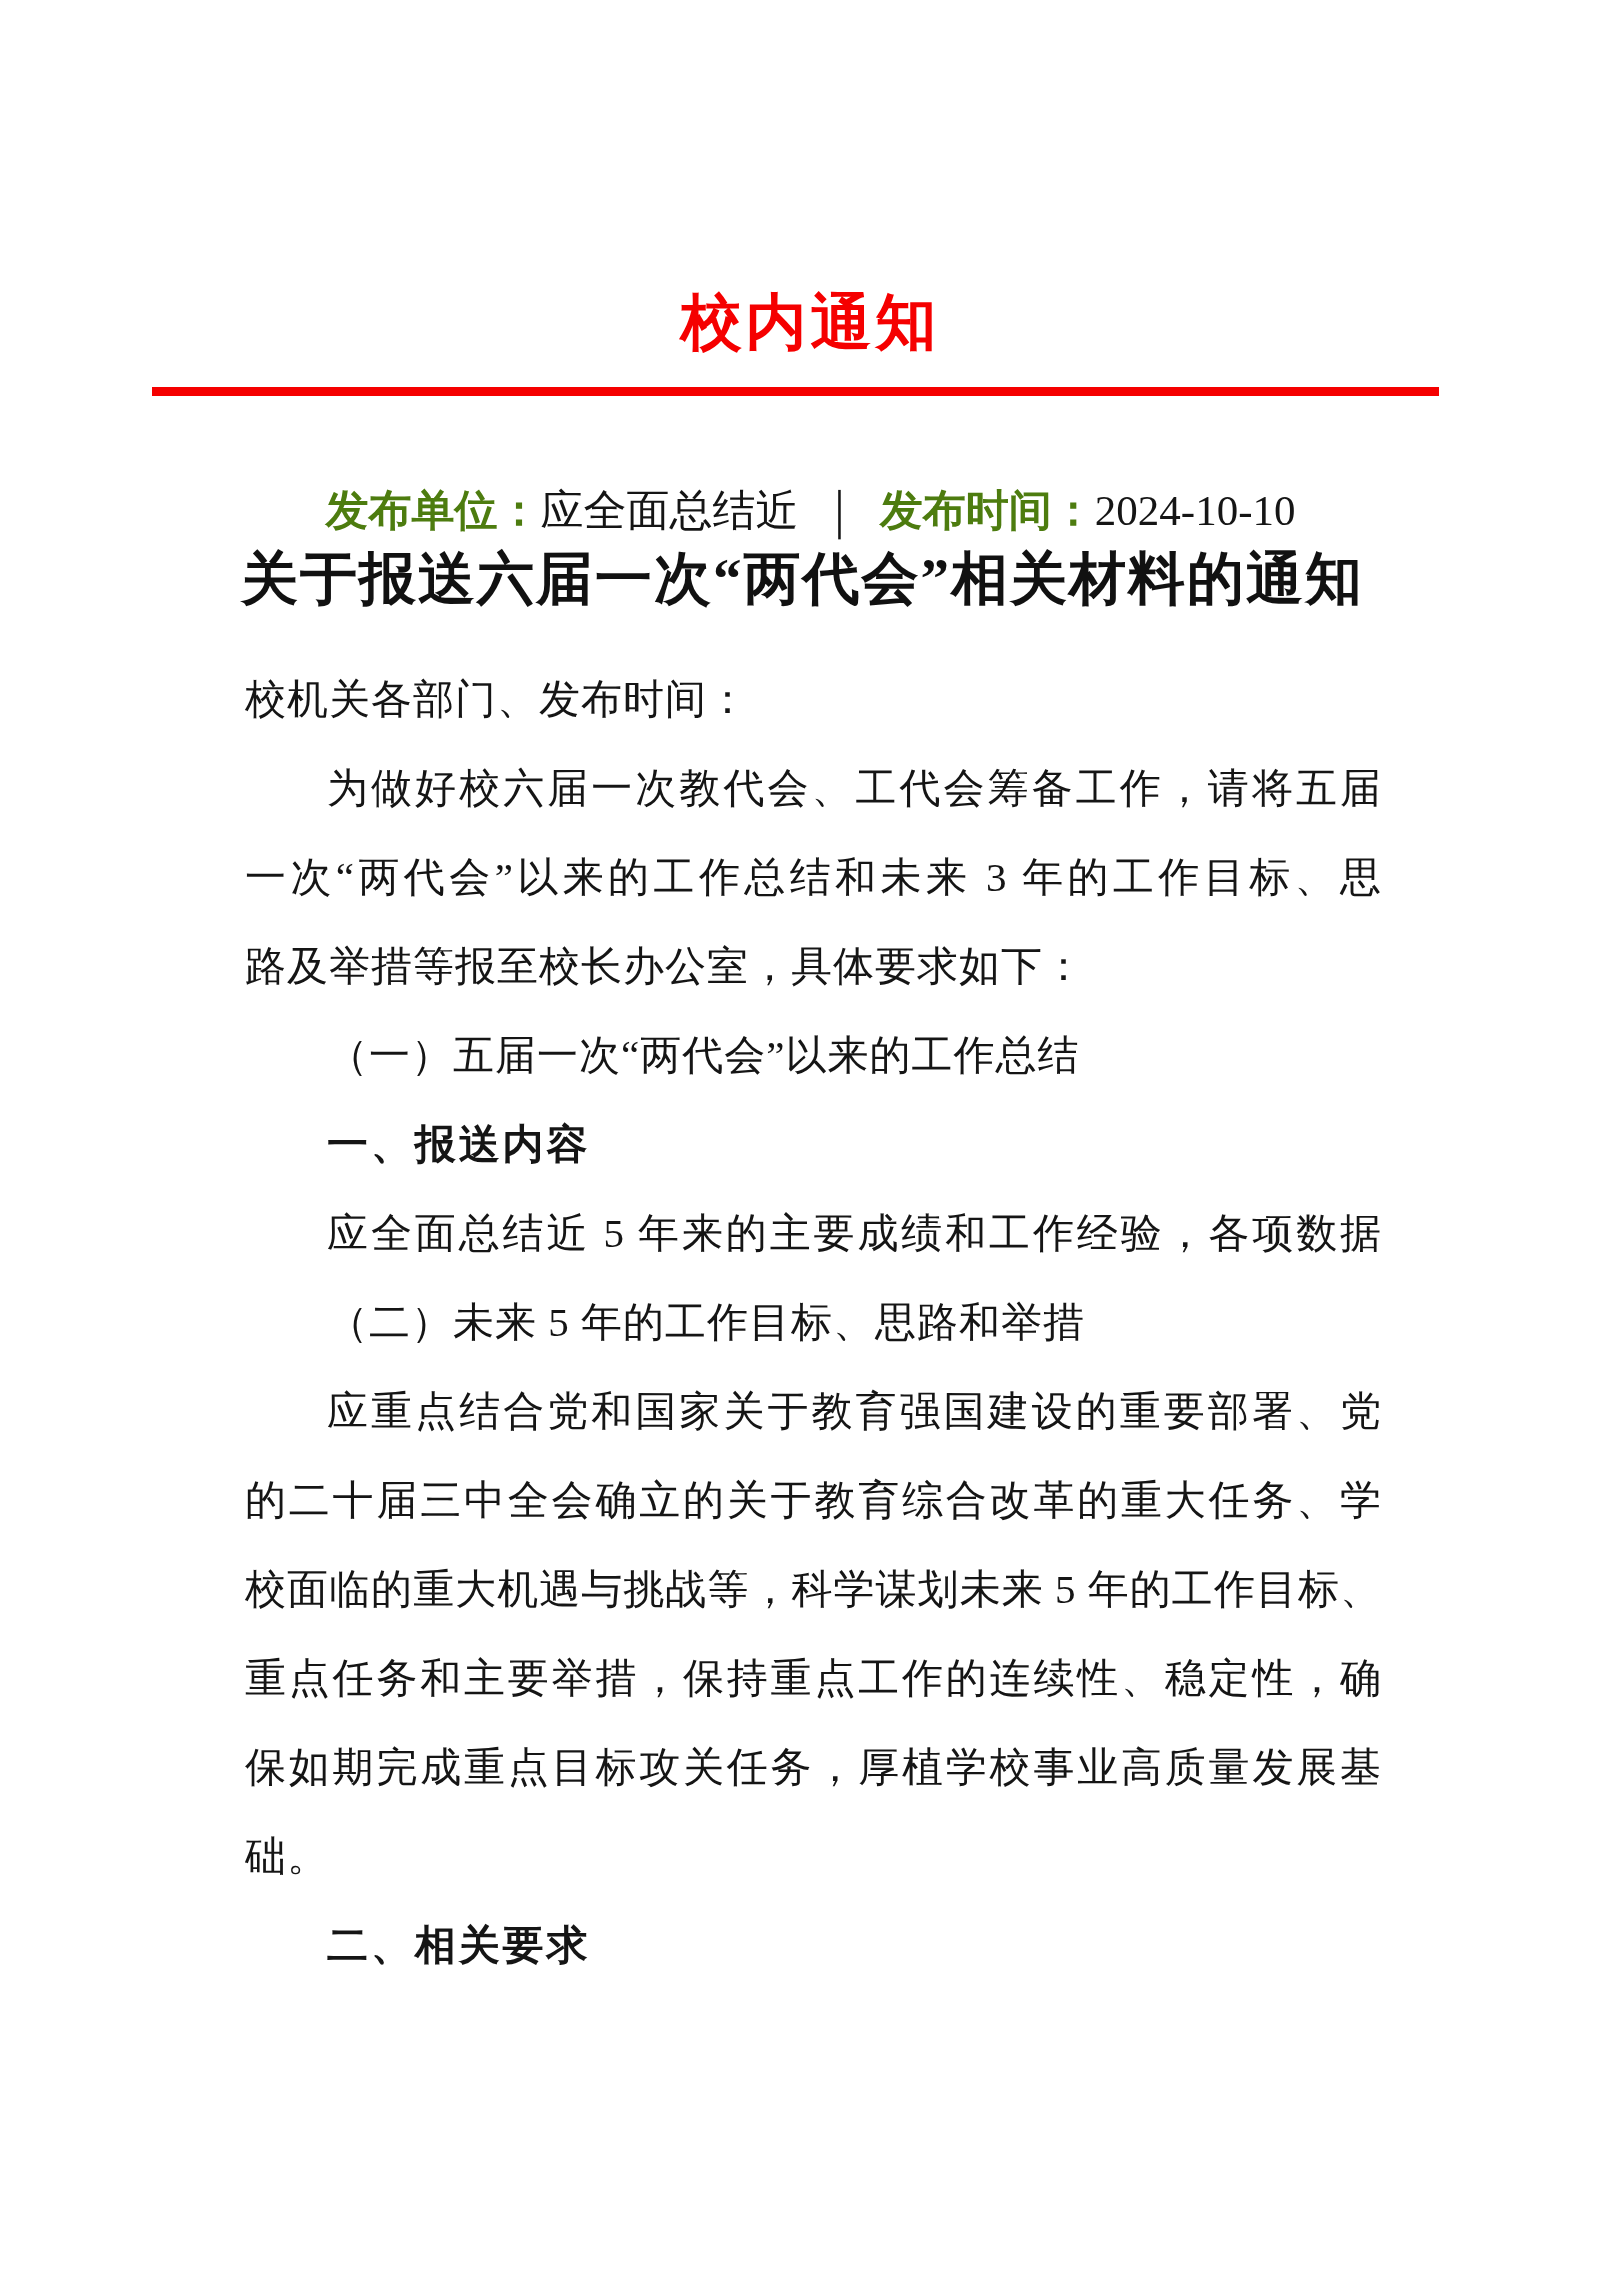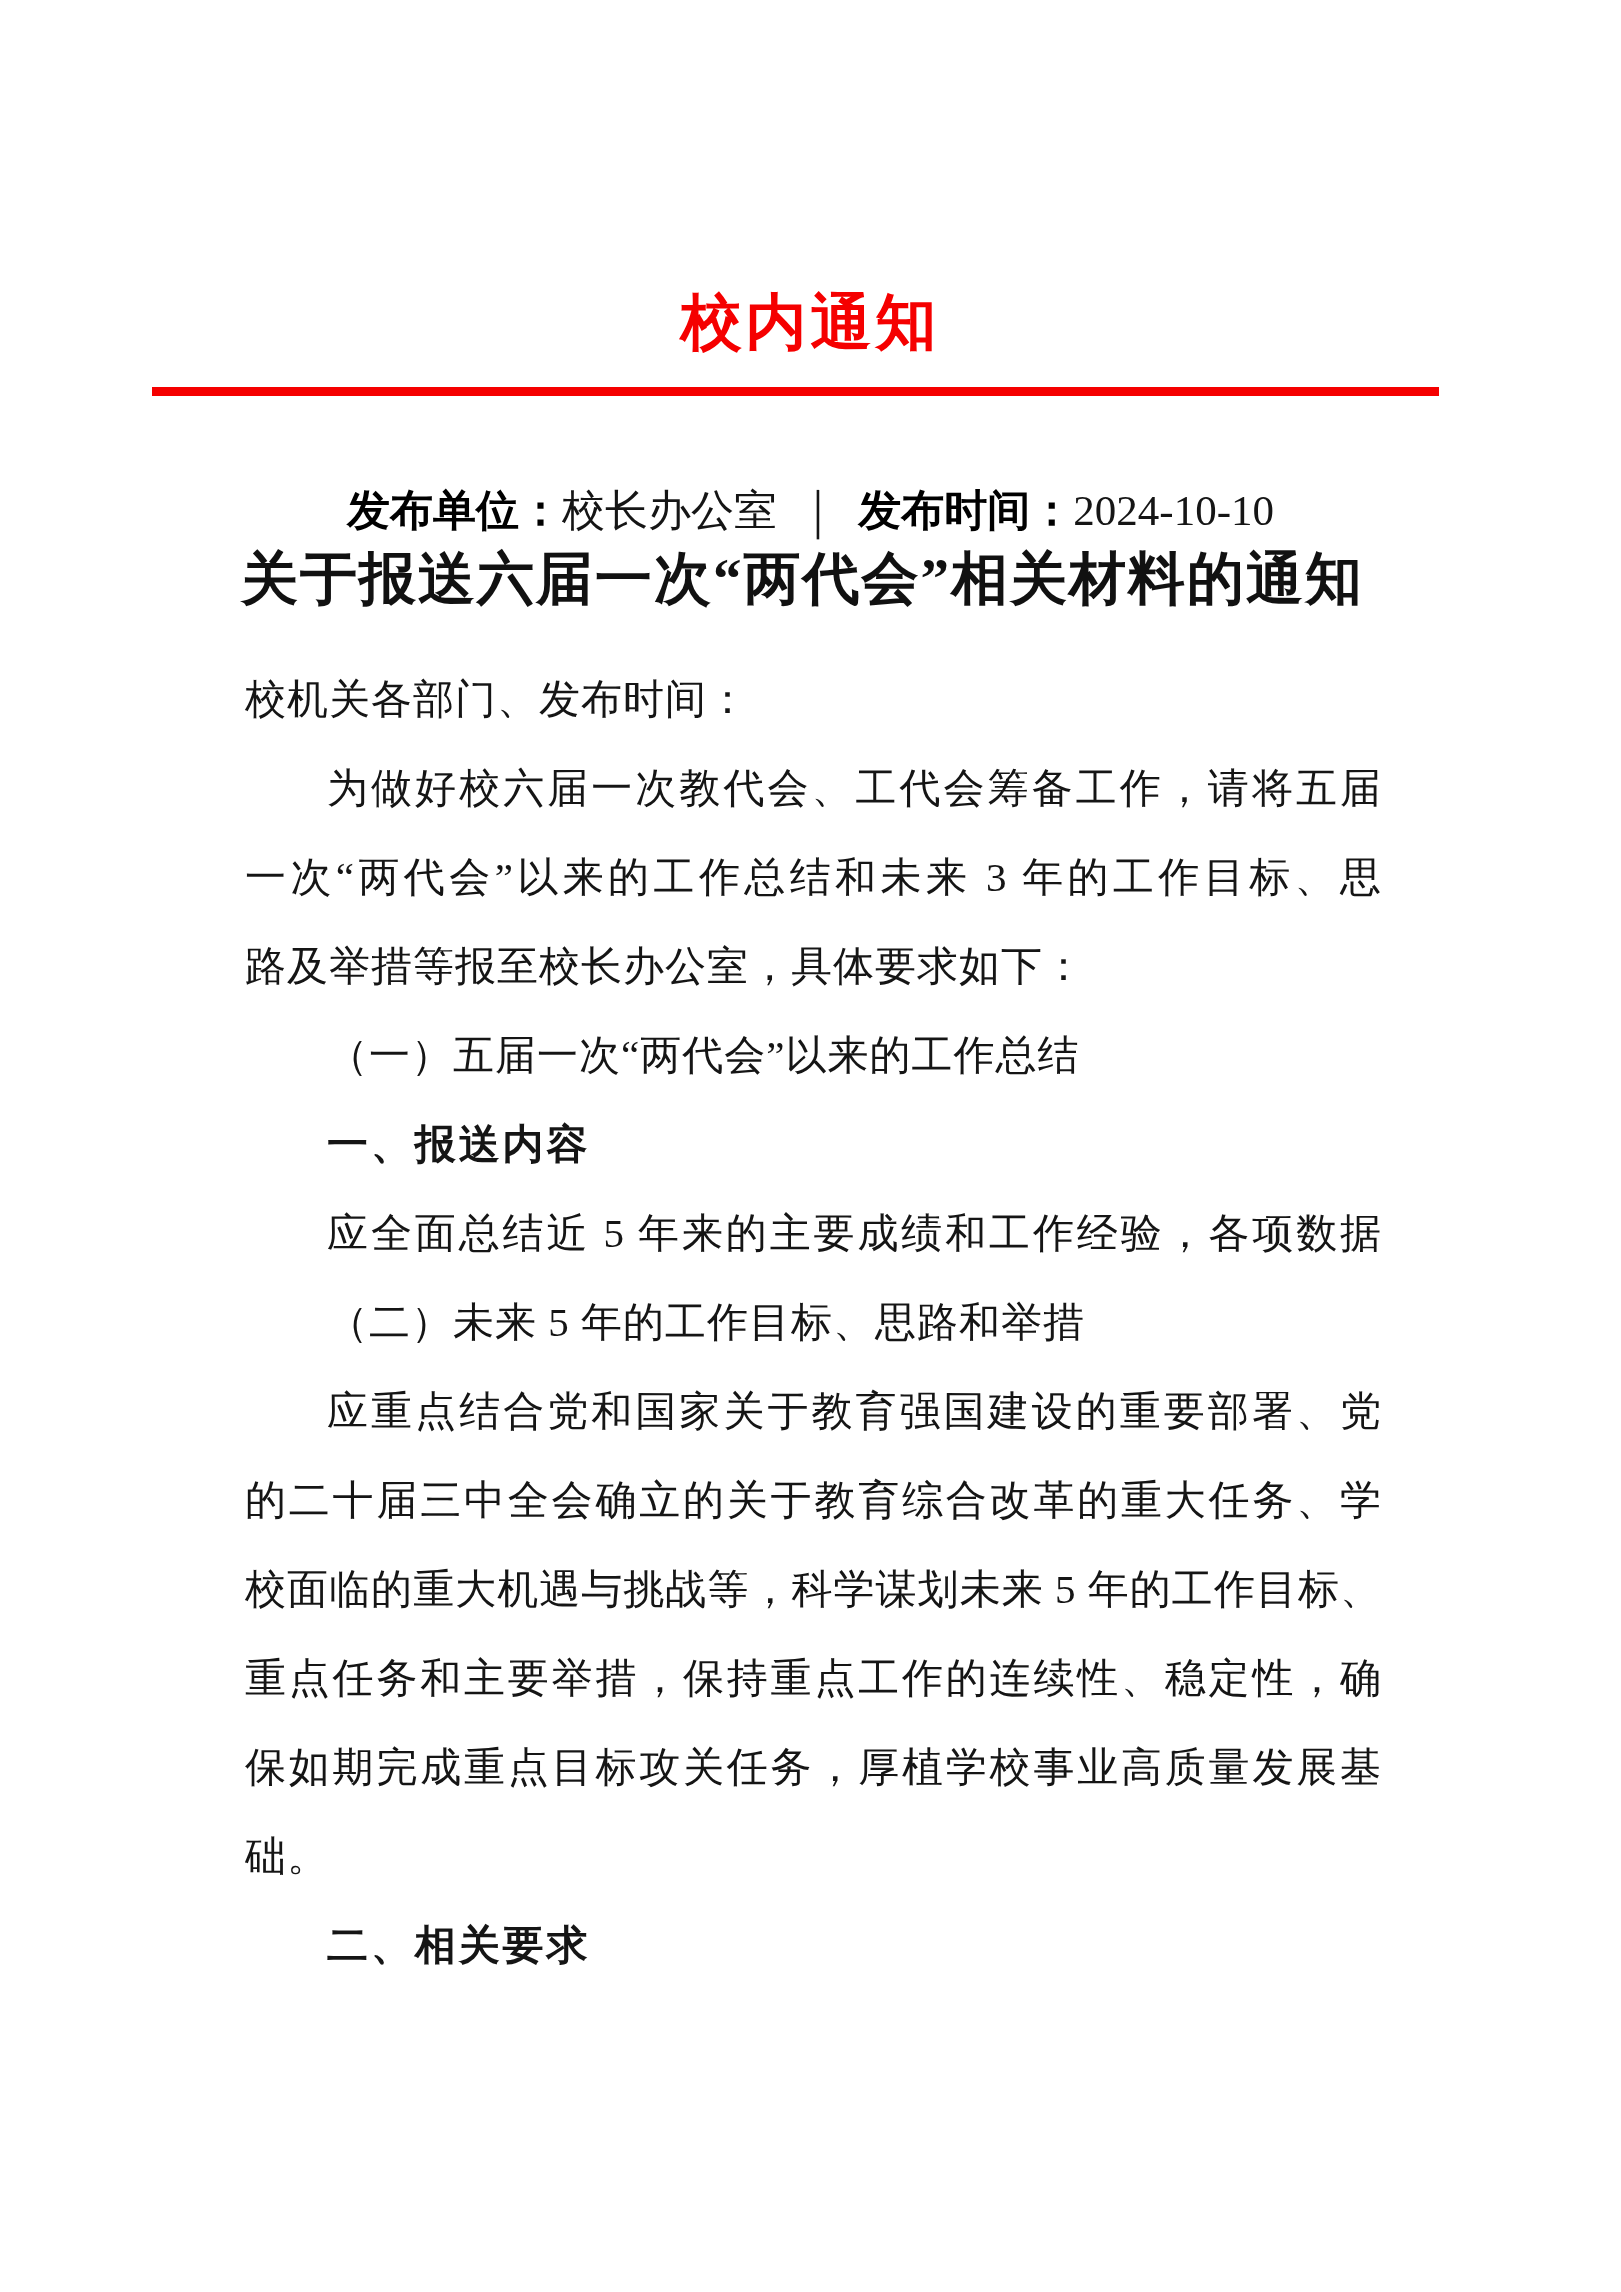--- a/index.html
+++ b/index.html
@@ -31,21 +31,21 @@
   }
   .meta {
     position: absolute;
     top: 482px; left: 0; right: 0;
     text-align: center;
     font-size: 43px;
     line-height: 57px;
     color: #151515;
   }
   .meta .label {
-    color: #000000;
+    color: #4d7c0f;
     font-weight: 700;
     margin-top: 36px;
   }
   .meta .sep {
     display: inline-block;
     margin: 0 19.6px;
     font-weight: 400;
     transform: scaleY(1.15);
   }
   .doc-title {
@@ -86,21 +86,21 @@
 </head>
 <body>
 
 <div class="page">
 
   <div class="banner">校内通知</div>
 
   <div class="rule"></div>
 
   <div class="meta">
-    <span class="label">发布单位：</span><span class="value">校长办公室</span><span class="sep">｜</span><span class="label">发布时间：</span><span class="value">2024-10-10</span>
+    <span class="label">发布单位：</span><span class="value">应全面总结近</span><span class="sep">｜</span><span class="label">发布时间：</span><span class="value">2024-10-10</span>
   </div>
 
   <h1 class="doc-title">关于报送六届一次“两代会”相关材料的通知</h1>
 
   <div class="doc-body">
     <div class="line">校机关各部门、发布时间：</div>
     <div class="line indent just">为做好校六届一次教代会、工代会筹备工作，请将五届</div>
     <div class="line just">一次“两代会”以来的工作总结和未来 3 年的工作目标、思</div>
     <div class="line">路及举措等报至校长办公室，具体要求如下：</div>
     <div class="line indent">（一）五届一次“两代会”以来的工作总结</div>

